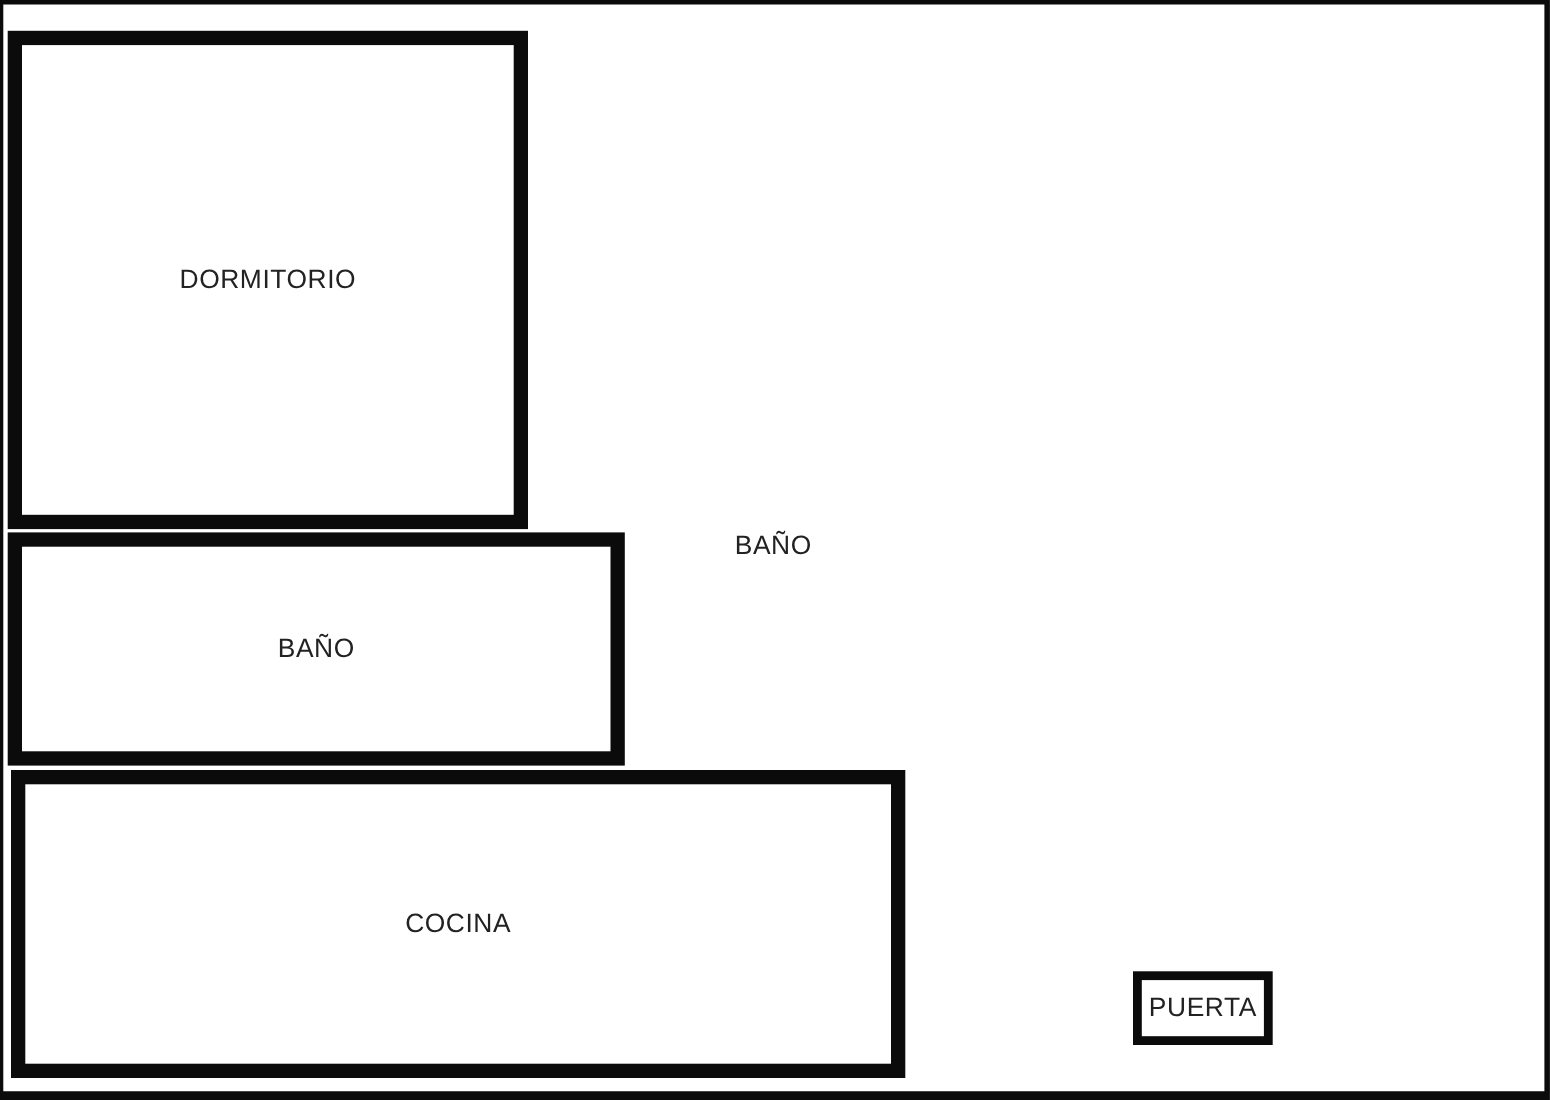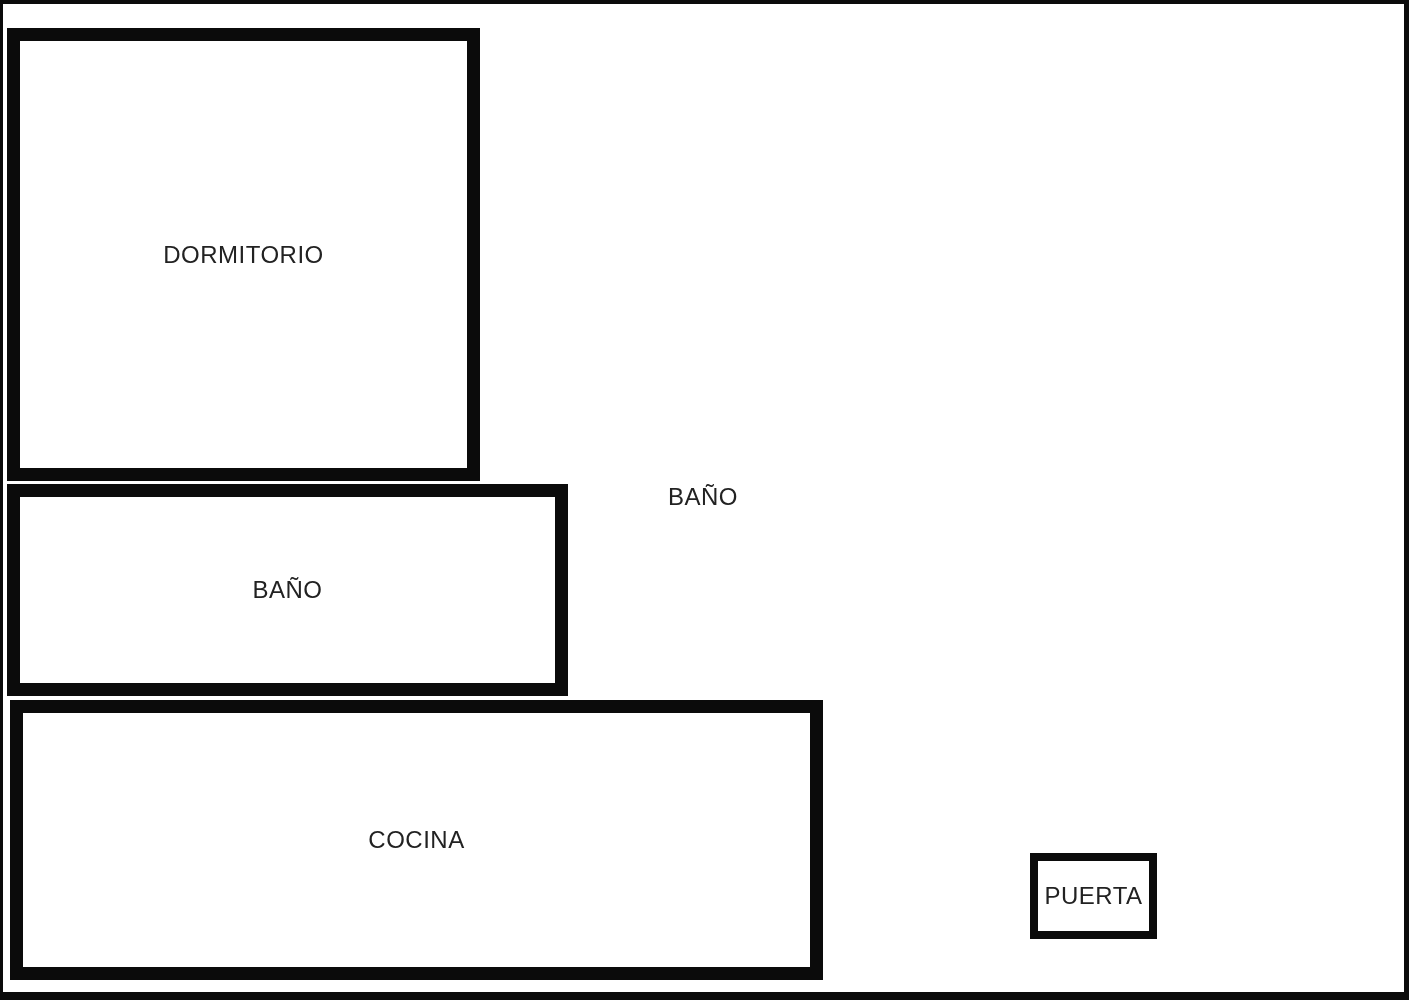--- a/index.html
+++ b/index.html
@@ -47,22 +47,22 @@
   }
   .room-bano {
     left: 7px;  top: 484px;
     width: 561px; height: 212px;
   }
   .room-cocina {
     left: 10px; top: 700px;
     width: 813px; height: 280px; text-align: center;
   }
   .room-puerta {
-    left: 1030px; top: 853px;
-    width: 127px; height: 86px;
+    left: 1030px; top: 883px;
+    width: 127px; height: 67px;
     border-width: 8px;
   }
   .floating-label.salon {
     position: absolute;
     left: 703px; top: 497px;
     transform: translate(-50%, -50%);
   }
 </style>
 </head>
 <body>

